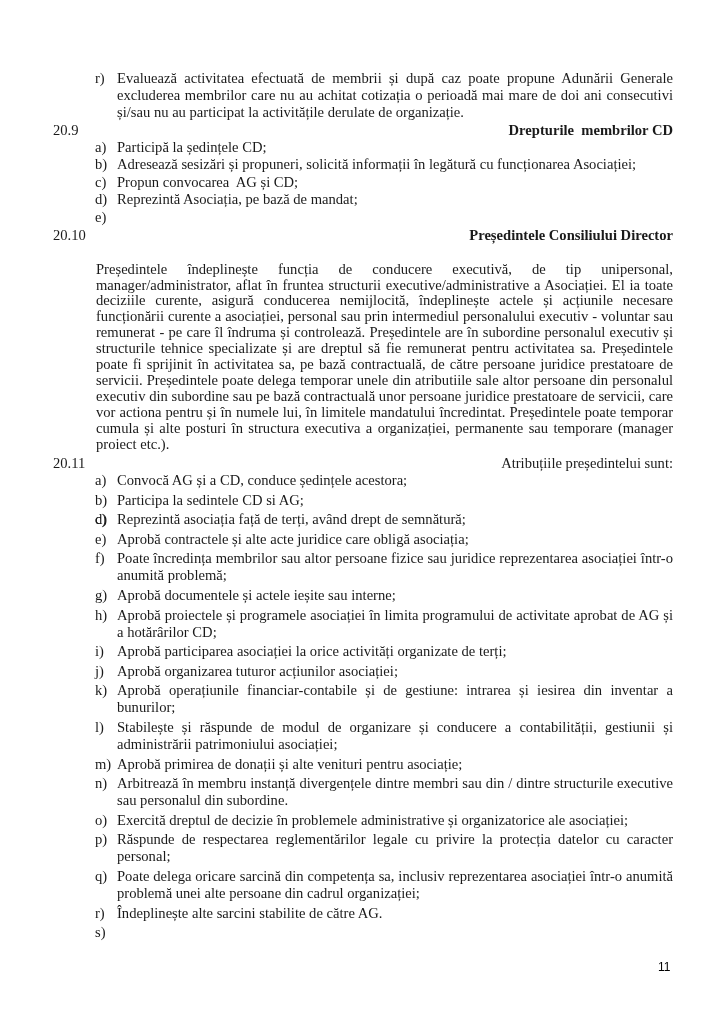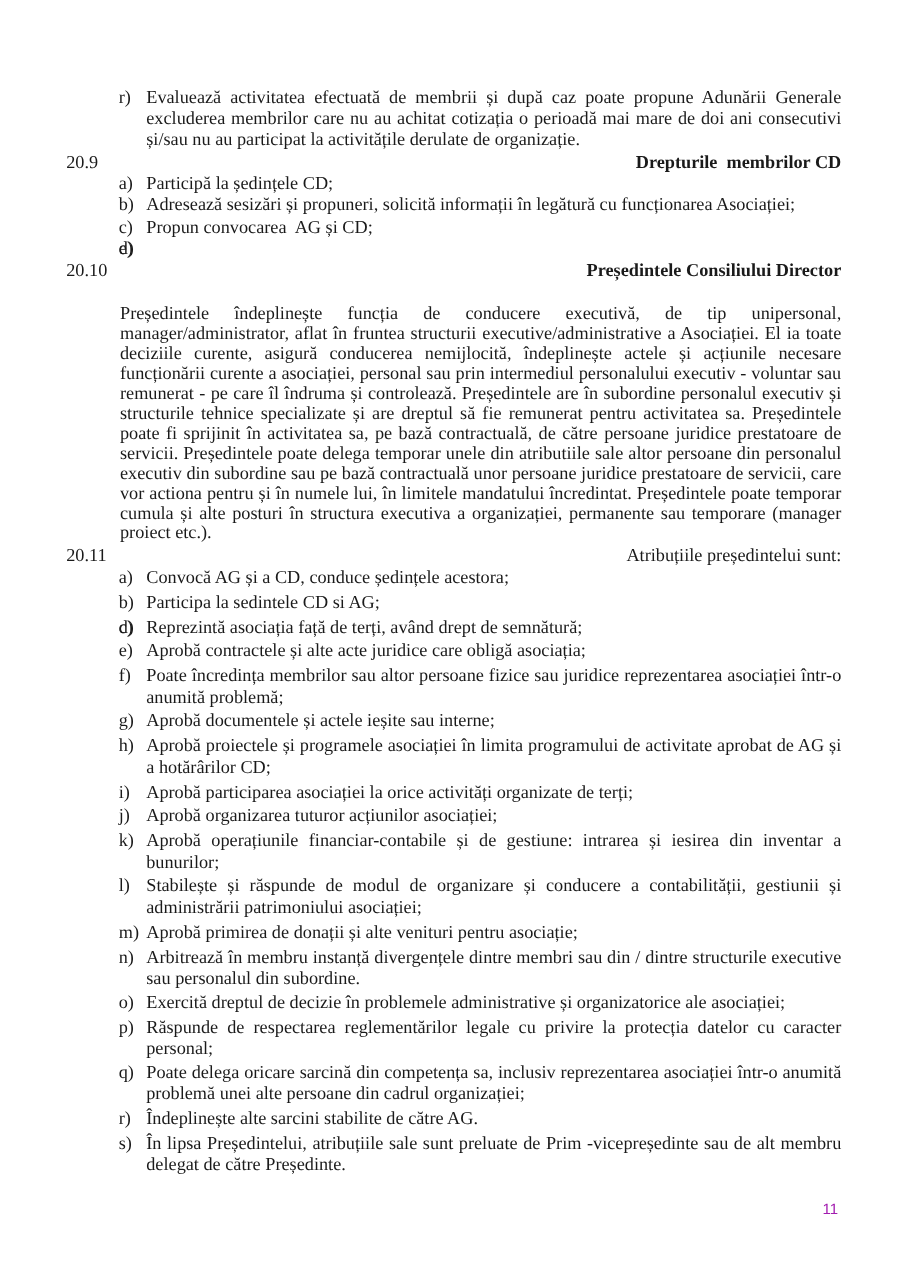--- a/index.html
+++ b/index.html
@@ -10,21 +10,21 @@
   .item { position:relative; padding-left:64px; line-height:17px; text-align:justify; margin-bottom:0.6px; }
   .item .lbl { position:absolute; left:42px; top:0; }
   .sec { position:relative; line-height:17px;text-align:right; }
   .sec .num { position:absolute; left:0; top:0; }
   .sec .ttl { display:block; }
   .sec.s209 .ttl { padding-left:50px;font-weight:bold; }
   .sec.s210 .ttl { padding-left:43px; font-weight:bold; }
   .sec.s211 .ttl { padding-left:43px; }
   .para { padding-left:43px; line-height:15.95px; text-align:justify; }
   .items2 .item { margin-bottom:2.6px; }
-  .pagenum { position:absolute; left:658px; top:960px; font-family:"Liberation Sans", sans-serif; font-size:12px; color:#a21caf; }
+  .pagenum { position:absolute; left:658px; top:960px; font-family:"Liberation Sans", sans-serif; font-size:12px; color:#000000; }
 </style>
 </head>
 <body>
 
 <div class="page">
   <div class="block" style="top:70px;">
 
     <div class="item">
       <span class="lbl">r)</span>
       <span>Evaluează activitatea efectuată de membrii și după caz poate propune Adunării Generale excluderea membrilor care nu au achitat cotizația o perioadă mai mare de doi ani consecutivi și/sau nu au participat la activitățile derulate de organizație.</span>
@@ -32,21 +32,21 @@
 
     <div class="sec s209">
       <span class="num">20.9</span>
       <span class="ttl" style="white-space:pre;">Drepturile  membrilor CD</span>
     </div>
 
     <div>
       <div class="item"><span class="lbl">a)</span><span>Participă la ședințele CD;</span></div>
       <div class="item"><span class="lbl">b)</span><span>Adresează sesizări și propuneri, solicită informații în legătură cu funcționarea Asociației;</span></div>
       <div class="item"><span class="lbl">c)</span><span style="white-space:pre;">Propun convocarea  AG și CD;</span></div>
-      <div class="item"><span class="lbl">d)</span></div>
+      <div class="item"><span class="lbl">d)</span><span>Reprezintă Asociația, pe bază de mandat;</span></div>
       <div class="item" style="min-height:17px;"><span class="lbl">e)</span><span></span></div>
     </div>
 
     <div class="sec s210">
       <span class="num">20.10</span>
       <span class="ttl">Președintele Consiliului Director</span>
     </div>
 
     <div class="para" style="margin-top:18px;">Președintele îndeplinește funcția de conducere executivă, de tip unipersonal, manager/administrator, aflat în fruntea structurii executive/administrative a Asociației. El ia toate deciziile curente, asigură conducerea nemijlocită, îndeplinește actele și acțiunile necesare funcționării curente a asociației, personal sau prin intermediul personalului executiv - voluntar sau remunerat - pe care îl îndruma și controlează. Președintele are în subordine personalul executiv și structurile tehnice specializate și are dreptul să fie remunerat pentru activitatea sa. Președintele poate fi sprijinit în activitatea sa, pe bază contractuală, de către persoane juridice prestatoare de servicii. Președintele poate delega temporar unele din atributiile sale altor persoane din personalul executiv din subordine sau pe bază contractuală unor persoane juridice prestatoare de servicii, care vor actiona pentru și în numele lui, în limitele mandatului încredintat. Președintele poate temporar cumula și alte posturi în structura executiva a organizației, permanente sau temporare (manager proiect etc.).</div>
 
@@ -67,18 +67,18 @@
       <div class="item"><span class="lbl">i)</span><span>Aprobă participarea asociației la orice activități organizate de terți;</span></div>
       <div class="item"><span class="lbl">j)</span><span>Aprobă organizarea tuturor acțiunilor asociației;</span></div>
       <div class="item"><span class="lbl">k)</span><span>Aprobă operațiunile financiar-contabile și de gestiune: intrarea și iesirea din inventar a bunurilor;</span></div>
       <div class="item"><span class="lbl">l)</span><span>Stabilește și răspunde de modul de organizare și conducere a contabilității, gestiunii și administrării patrimoniului asociației;</span></div>
       <div class="item"><span class="lbl">m)</span><span>Aprobă primirea de donații și alte venituri pentru asociație;</span></div>
       <div class="item"><span class="lbl">n)</span><span>Arbitrează în membru instanță divergențele dintre membri sau din / dintre structurile executive sau personalul din subordine.</span></div>
       <div class="item"><span class="lbl">o)</span><span>Exercită dreptul de decizie în problemele administrative și organizatorice ale asociației;</span></div>
       <div class="item"><span class="lbl">p)</span><span>Răspunde de respectarea reglementărilor legale cu privire la protecția datelor cu caracter personal;</span></div>
       <div class="item"><span class="lbl">q)</span><span>Poate delega oricare sarcină din competența sa, inclusiv reprezentarea asociației într-o anumită problemă unei alte persoane din cadrul organizației;</span></div>
       <div class="item"><span class="lbl">r)</span><span>Îndeplinește alte sarcini stabilite de către AG.</span></div>
-      <div class="item"><span class="lbl">s)</span><span>În lipsa Președintelui, atribuțiile sale sunt preluate de Prim -vicepreședinte sau de alt membru delegat de către Președinte.</span></div>
+      <div class="item"><span class="lbl">s)</span></div>
     </div>
   </div>
 
   <div class="pagenum">11</div>
 </div>
 
 </body></html>

